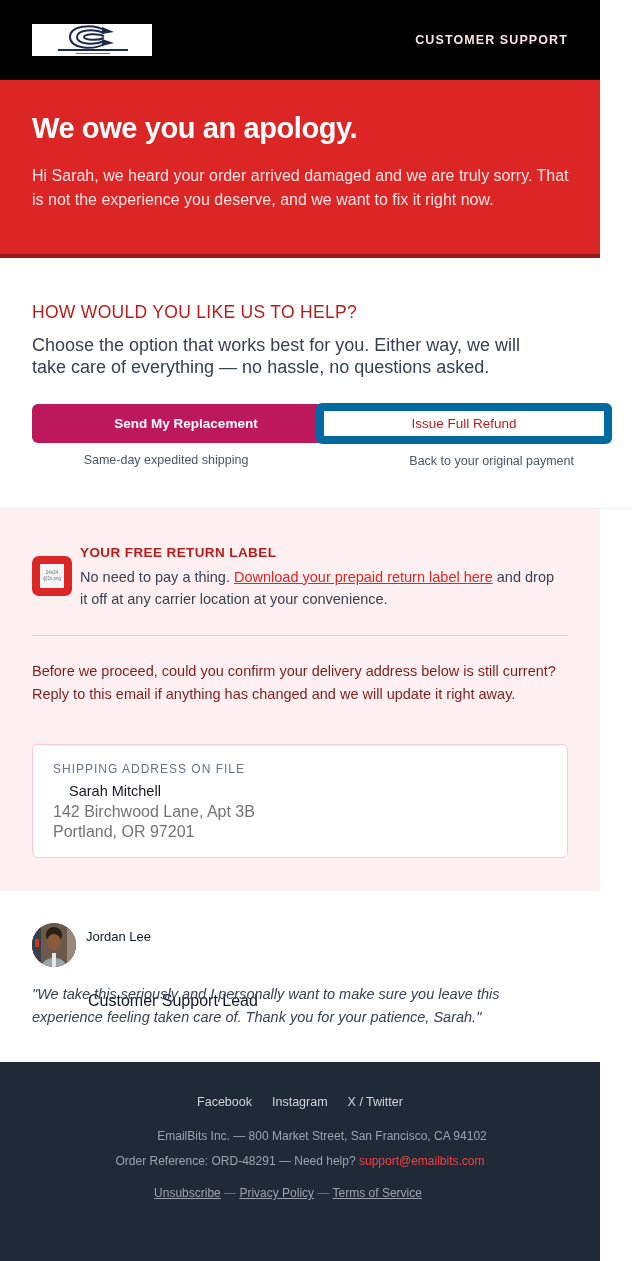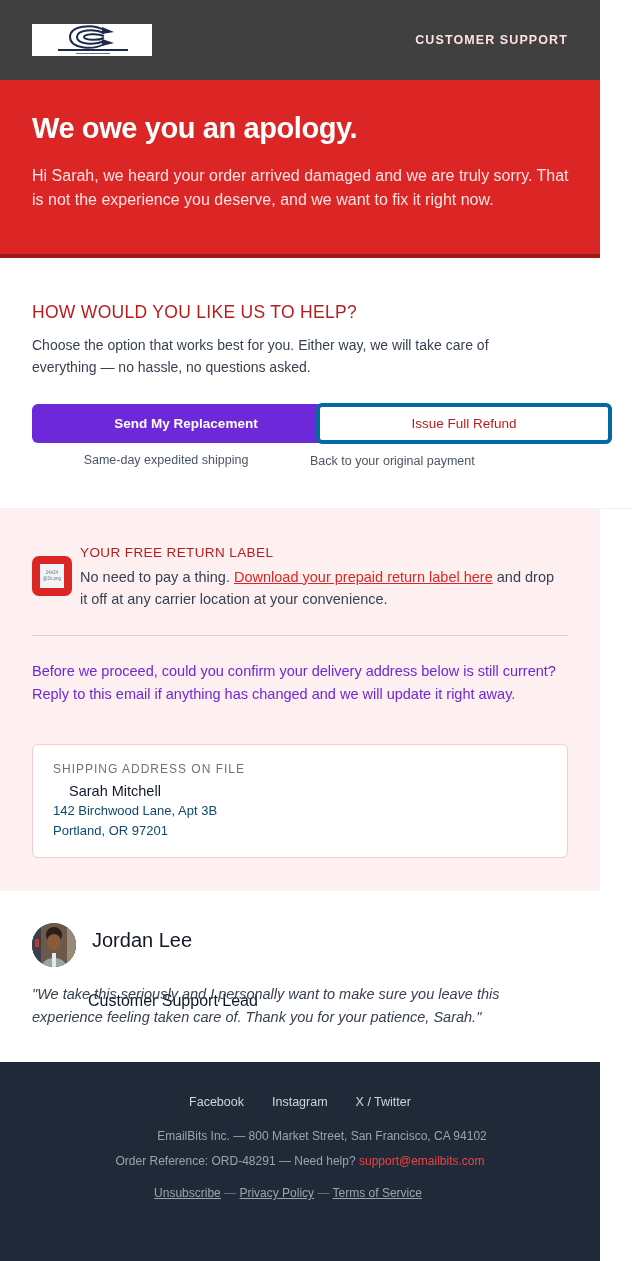--- a/index.html
+++ b/index.html
@@ -2,63 +2,63 @@
 <html><head>
 <meta charset="utf-8">
 <style>
   * { box-sizing: border-box; margin: 0; padding: 0; }
   html, body { width: 632px; height: 1261px; background: #ffffff; overflow: hidden; }
   body { font-family: "Liberation Sans", "DejaVu Sans", sans-serif; color: #1f2937; position: relative; }
 
   .wrap { position: absolute; left: 0; top: 0; width: 632px; }
 
   
-  .header { position: absolute; left: 0; top: 0; width: 600px; height: 80px; background: #404040; }
+  .header { position: absolute; left: 0; top: 0; width: 600px; height: 80px; background: #000000; }
   .logo { position: absolute; left: 32px; top: 24px; width: 120px; height: 32px; background: #fff; overflow: hidden; }
   .logo svg { display: block; }
   .support-link { position: absolute; right: 32px; top: 33px; color: #fde2e2; font-size: 12.5px; font-weight: 700; letter-spacing: 1.1px; text-decoration: none; }
 
   
   .hero { position: absolute; left: 0; top: 80px; width: 600px; height: 178px; background: #dc2626; border-bottom: 4px solid #991b1b; }
   .hero h1 { position: absolute; left: 32px; top: 32px; color: #fff; font-size: 29px; font-weight: 700; letter-spacing: -0.4px; }
   .hero p { position: absolute; left: 32px; top: 84px; width: 545px; color: #fee2e2; font-size: 16px; line-height: 24px; }
 
   
   .help { position: absolute; left: 0; top: 258px; width: 632px; height: 251px; background: #fff; border-bottom: 1px solid #eef0f2; }
   .help h2 { position: absolute; left: 32px; top: 44px; color: #b91c1c; font-size: 17.5px; font-weight: 400; letter-spacing: 0.3px; }
-  .help p.lead { position: absolute; left: 32px; top: 76px; width: 520px; font-size: 14px; line-height: 22px; color: #374151; }
-  .btn-primary { position: absolute; left: 32px; top: 146px; width: 308px; height: 39px; background: #6d28d9; border-radius: 6px; color: #fff; font-size: 13.5px; font-weight: 700; display: flex; align-items: center; justify-content: center; text-decoration: none; }
-  .btn-secondary { position: absolute; left: 316px; top: 145px; width: 296px; height: 41px; background: #fff; border: 4px solid #0369a1; border-radius: 6px; color: #b91c1c; font-size: 13.5px; display: flex; align-items: center; justify-content: center; text-decoration: none; }
+  .help p.lead { position: absolute; left: 32px; top: 76px; width: 520px; font-size: 18px; line-height: 22px; color: #374151; }
+  .btn-primary { position: absolute; left: 32px; top: 146px; width: 308px; height: 39px; background: #be185d; border-radius: 6px; color: #fff; font-size: 13.5px; font-weight: 700; display: flex; align-items: center; justify-content: center; text-decoration: none; }
+  .btn-secondary { position: absolute; left: 316px; top: 145px; width: 296px; height: 41px; background: #fff; border: 8px solid #0369a1; border-radius: 6px; color: #b91c1c; font-size: 13.5px; display: flex; align-items: center; justify-content: center; text-decoration: none; }
   .sub1 { position: absolute; left: 32px; top: 195px; width: 268px; text-align: center; font-size: 12.5px; color: #4b5563; }
-  .sub2 { position: absolute; left: 310px; top: 196px; width: 264px; text-align: left; font-size: 12.5px; color: #4b5563; }
+  .sub2 { position: absolute; left: 310px; top: 196px; width: 264px; text-align: right; font-size: 12.5px; color: #4b5563; }
 
   
   .returns { position: absolute; left: 0; top: 509px; width: 600px; height: 382px; background: #fef0f0; }
   .icon-box { position: absolute; left: 32px; top: 47px; width: 40px; height: 40px; background: #dc2626; border-radius: 7px; }
   .icon-box .inner { position: absolute; left: 8px; top: 8px; width: 24px; height: 24px; background: #f3f4f6; font-size: 4.5px; color: #6b7280; line-height: 6px; text-align: center; padding-top: 6px; }
-  .returns h3 { position: absolute; left: 80px; top: 36px; color: #b91c1c; font-size: 13.5px; font-weight: 400; letter-spacing: 0.4px; }
+  .returns h3 { position: absolute; left: 80px; top: 36px; color: #b91c1c; font-size: 13.5px; font-weight: 700; letter-spacing: 0.4px; }
   .returns p.ret { position: absolute; left: 80px; top: 57px; width: 480px; font-size: 14.5px; line-height: 22px; color: #374151; }
   .returns p.ret a { color: #dc2626; text-decoration: underline; }
   .divider { position: absolute; left: 32px; top: 126px; width: 536px; height: 1px; background: #f3c9c9; }
-  .confirm { position: absolute; left: 32px; top: 151px; width: 530px; font-size: 14.5px; line-height: 23px; color: #6d28d9; }
+  .confirm { position: absolute; left: 32px; top: 151px; width: 530px; font-size: 14.5px; line-height: 23px; color: #7f1d1d; }
   .addr-card { position: absolute; left: 32px; top: 235px; width: 536px; height: 114px; background: #fff; border: 1px solid #fbcaca; border-radius: 6px; }
   .addr-label { position: absolute; left: 20px; top: 17px; font-size: 12px; letter-spacing: 1px; color: #6b7280; }
   .addr-name { position: absolute; left: 36px; top: 38px; font-size: 14.5px; color: #111827; }
-  .addr-line { position: absolute; left: 20px; font-size: 13px; color: #0c4a6e; }
+  .addr-line { position: absolute; left: 20px; font-size: 16px; color: #737373; }
 
   
   .sig { position: absolute; left: 0; top: 891px; width: 600px; height: 171px; background: #fff; }
   .avatar { position: absolute; left: 32px; top: 32px; width: 44px; height: 44px; border-radius: 50%; overflow: hidden; background: #8b6f5a; }
-  .sig-name { position: absolute; left: 92px; top: 38px; font-size: 20px; color: #111827; }
+  .sig-name { position: absolute; left: 86px; top: 38px; font-size: 13px; color: #111827; }
   .sig-role { position: absolute; left: 88px; top: 57px; font-size: 16px; color: #0f172a; margin-top: 44px; }
   .sig-quote { position: absolute; left: 32px; top: 92px; width: 520px; font-size: 14.5px; line-height: 23px; color: #374151; font-style: italic; }
 
   
   .footer { position: absolute; left: 0; top: 1062px; width: 600px; height: 199px; background: #1f2937; text-align: center; }
-  .social { position: absolute; left: 0; top: 33px; width: 600px; display: flex; justify-content: center; gap: 28px; font-size: 12.5px; }
+  .social { position: absolute; left: 0; top: 33px; width: 600px; display: flex; justify-content: center; gap: 20px; font-size: 12.5px; }
   .social a { color: #d1d5db; text-decoration: none; }
   .f-addr { position: absolute; left: 0; top: 67px; width: 600px; font-size: 12px; color: #9ca3af; padding-left: 44px; }
   .f-order { position: absolute; left: 0; top: 92px; width: 600px; font-size: 12px; color: #9ca3af; }
   .f-order a { color: #ef4444; text-decoration: none; }
   .f-links { position: absolute; left: 0; top: 124px; width: 576px; font-size: 12px; color: #6b7280; }
   .f-links a { color: #9ca3af; text-decoration: underline; }
   .f-copy { position: absolute; left: 0; top: 152px; width: 600px; font-size: 11.5px; color: #4b5563; }
 </style>
 </head>
 <body>

